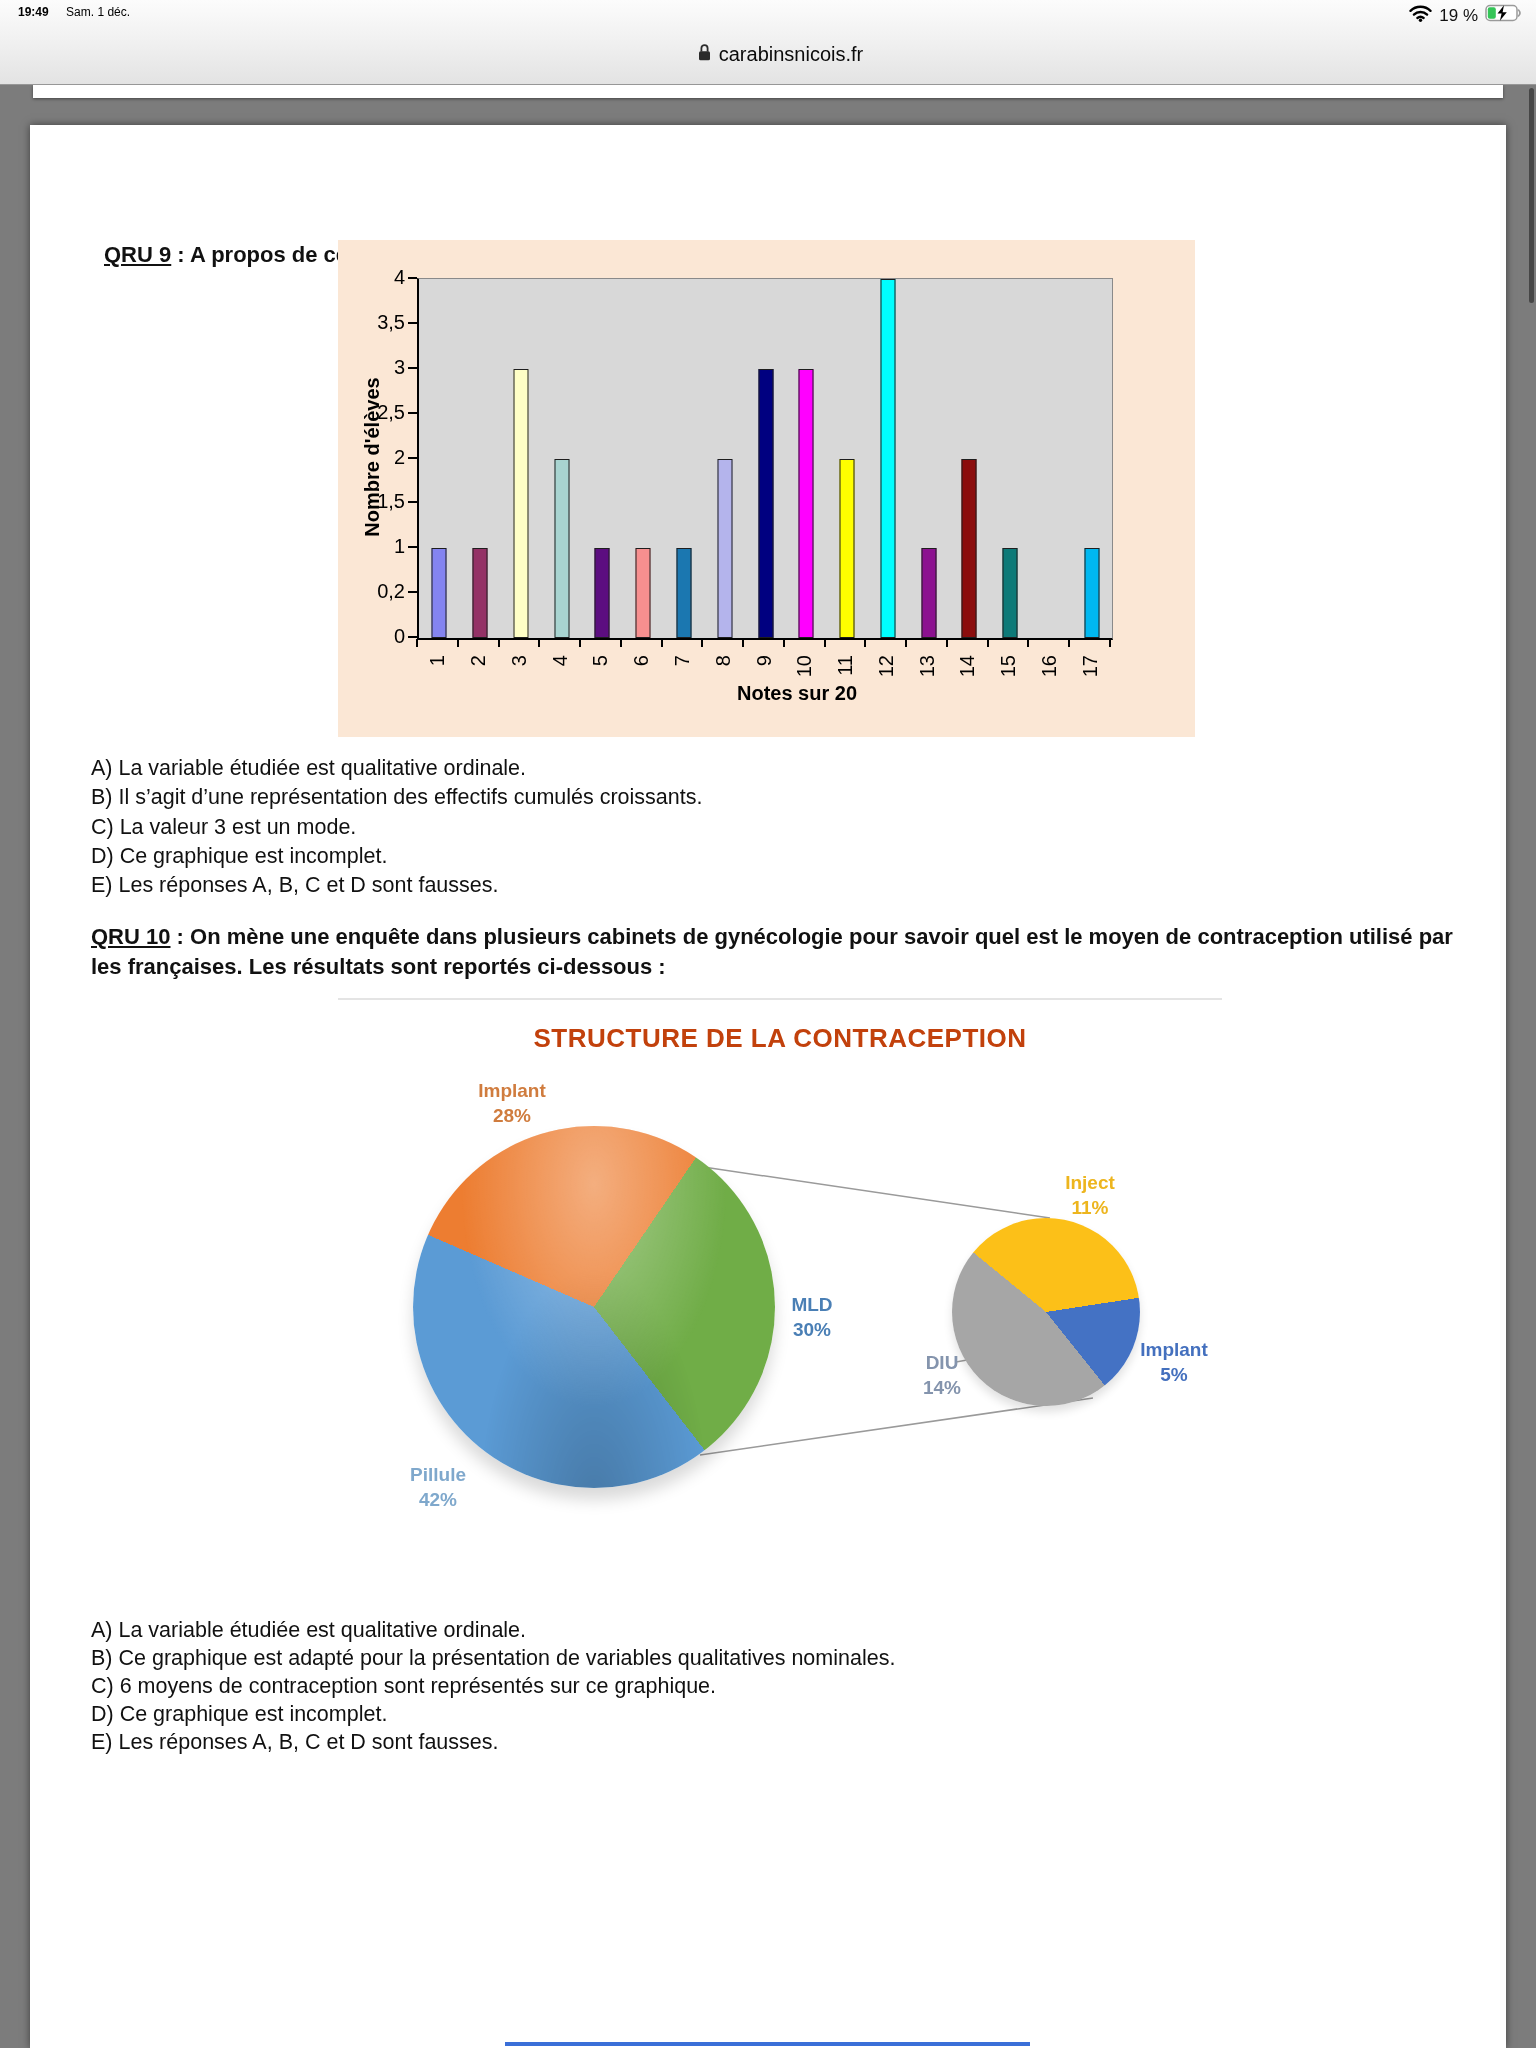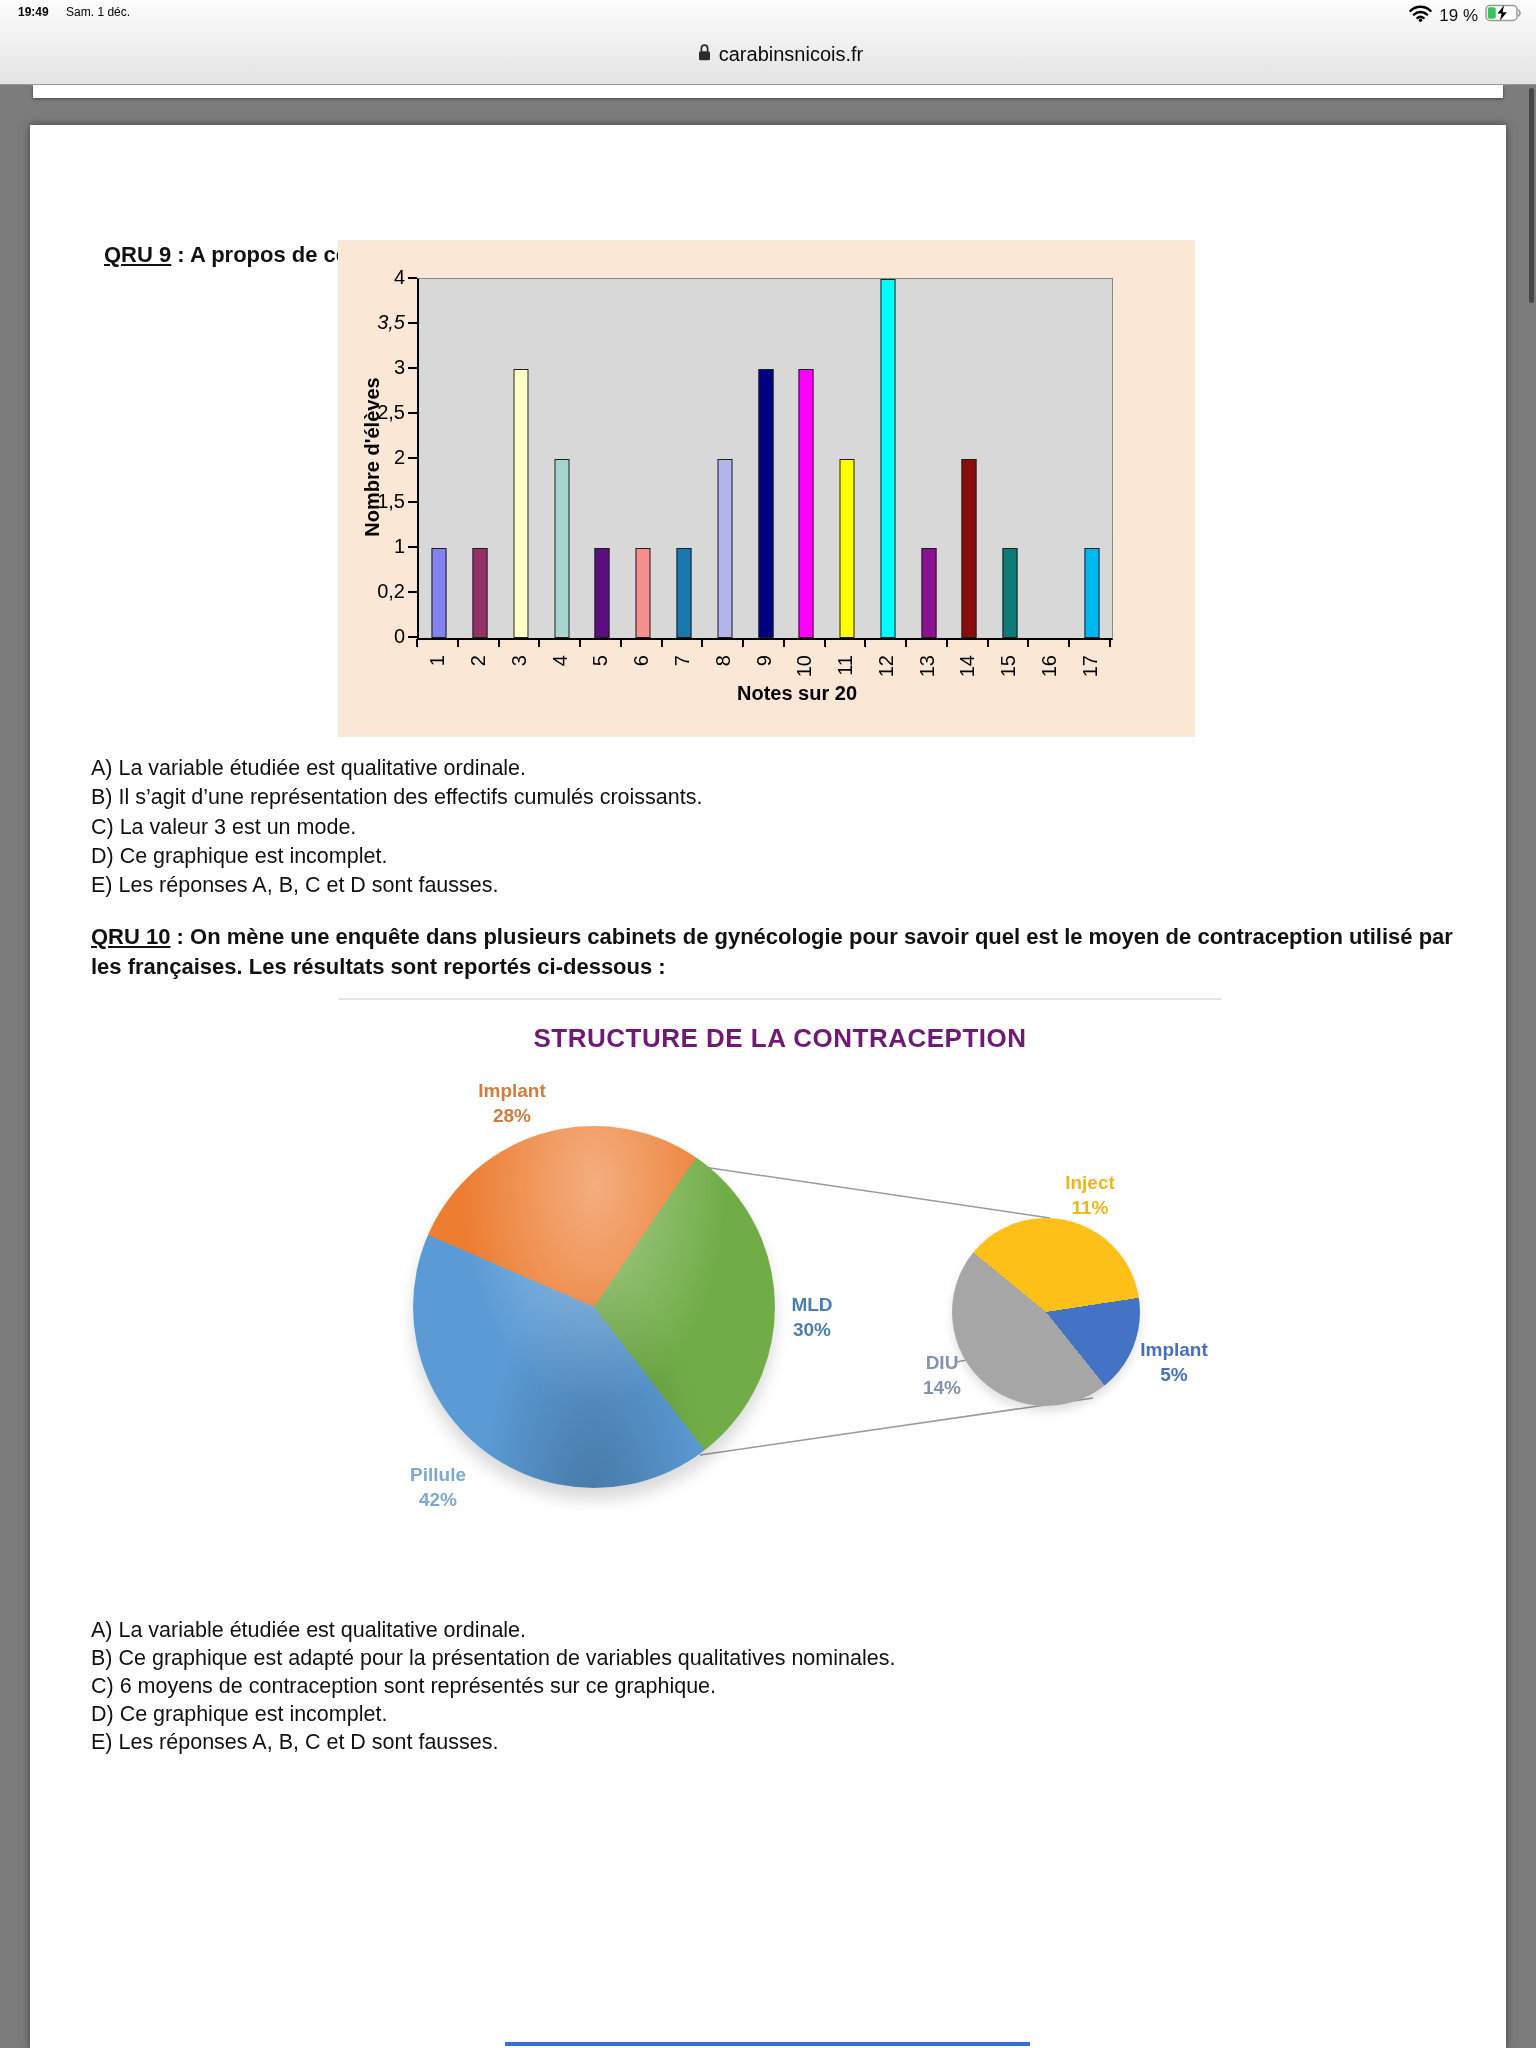--- a/index.html
+++ b/index.html
@@ -144,21 +144,21 @@
         <div class="ytick-label" style="right: 790px; top: 295.25px; transform: none;">1</div>
         <div class="ytick-mark" style="left: 70px; top: 306.25px;"></div>
         <div class="ytick-label" style="right: 790px; top: 250.375px; transform: none;">1,5</div>
         <div class="ytick-mark" style="left: 70px; top: 261.375px;"></div>
         <div class="ytick-label" style="right: 790px; top: 205.5px; transform: none;">2</div>
         <div class="ytick-mark" style="left: 70px; top: 216.5px;"></div>
         <div class="ytick-label" style="right: 790px; top: 160.625px; transform: none;">2,5</div>
         <div class="ytick-mark" style="left: 70px; top: 171.625px;"></div>
         <div class="ytick-label" style="right: 790px; top: 115.75px; transform: none;">3</div>
         <div class="ytick-mark" style="left: 70px; top: 126.75px;"></div>
-        <div class="ytick-label" style="right: 790px; top: 70.875px; transform: none; font-style: italic;">3,5</div>
+        <div class="ytick-label" style="right: 790px; top: 70.875px; transform: none;">3,5</div>
         <div class="ytick-mark" style="left: 70px; top: 81.875px;"></div>
         <div class="ytick-label" style="right: 790px; top: 26px; transform: none;">4</div>
         <div class="ytick-mark" style="left: 70px; top: 37px;"></div>
         <div class="xtick-mark" style="left: 78px; top: 399px;"></div>
         <div class="xtick-mark" style="left: 118.765px; top: 399px;"></div>
         <div class="xtick-mark" style="left: 159.529px; top: 399px;"></div>
         <div class="xtick-mark" style="left: 200.294px; top: 399px;"></div>
         <div class="xtick-mark" style="left: 241.059px; top: 399px;"></div>
         <div class="xtick-mark" style="left: 281.824px; top: 399px;"></div>
         <div class="xtick-mark" style="left: 322.588px; top: 399px;"></div>
@@ -198,21 +198,21 @@
         <div>C) La valeur 3 est un mode.</div>
         <div>D) Ce graphique est incomplet.</div>
         <div>E) Les réponses A, B, C et D sont fausses.</div>
       </div>
 
     <div class="abs qru10-head" style="left:61px;top:797px;">
       <span class="qru-label">QRU 10</span><span> : On mène une enquête dans plusieurs cabinets de gynécologie pour savoir quel est le moyen de contraception utilisé par les françaises. Les résultats sont reportés ci-dessous :</span>
     </div>
 
     <div class="abs pie-divider"></div>
-    <div class="abs pie-title" style="color: #701a75;">STRUCTURE DE LA CONTRACEPTION</div>
+    <div class="abs pie-title" style="color: #c2410c;">STRUCTURE DE LA CONTRACEPTION</div>
 
     <svg class="abs connector-svg" viewBox="0 0 884 700">
       <line x1="352" y1="167" x2="712" y2="220" stroke="#9a9a9a" stroke-width="1.5"></line>
       <line x1="362" y1="457" x2="755" y2="400" stroke="#9a9a9a" stroke-width="1.5"></line>
       <line x1="618" y1="364" x2="640" y2="360" stroke="#9a9a9a" stroke-width="1.5"></line>
     </svg>
 
     <div class="abs pie main-pie" style="background: conic-gradient(from -66.5deg, rgb(237, 125, 49) 0deg, rgb(237, 125, 49) 100.8deg, rgb(112, 173, 71) 100.8deg, rgb(112, 173, 71) 208.8deg, rgb(91, 155, 213) 208.8deg, rgb(91, 155, 213) 360deg);">
       <div class="gloss"></div>
     </div>

